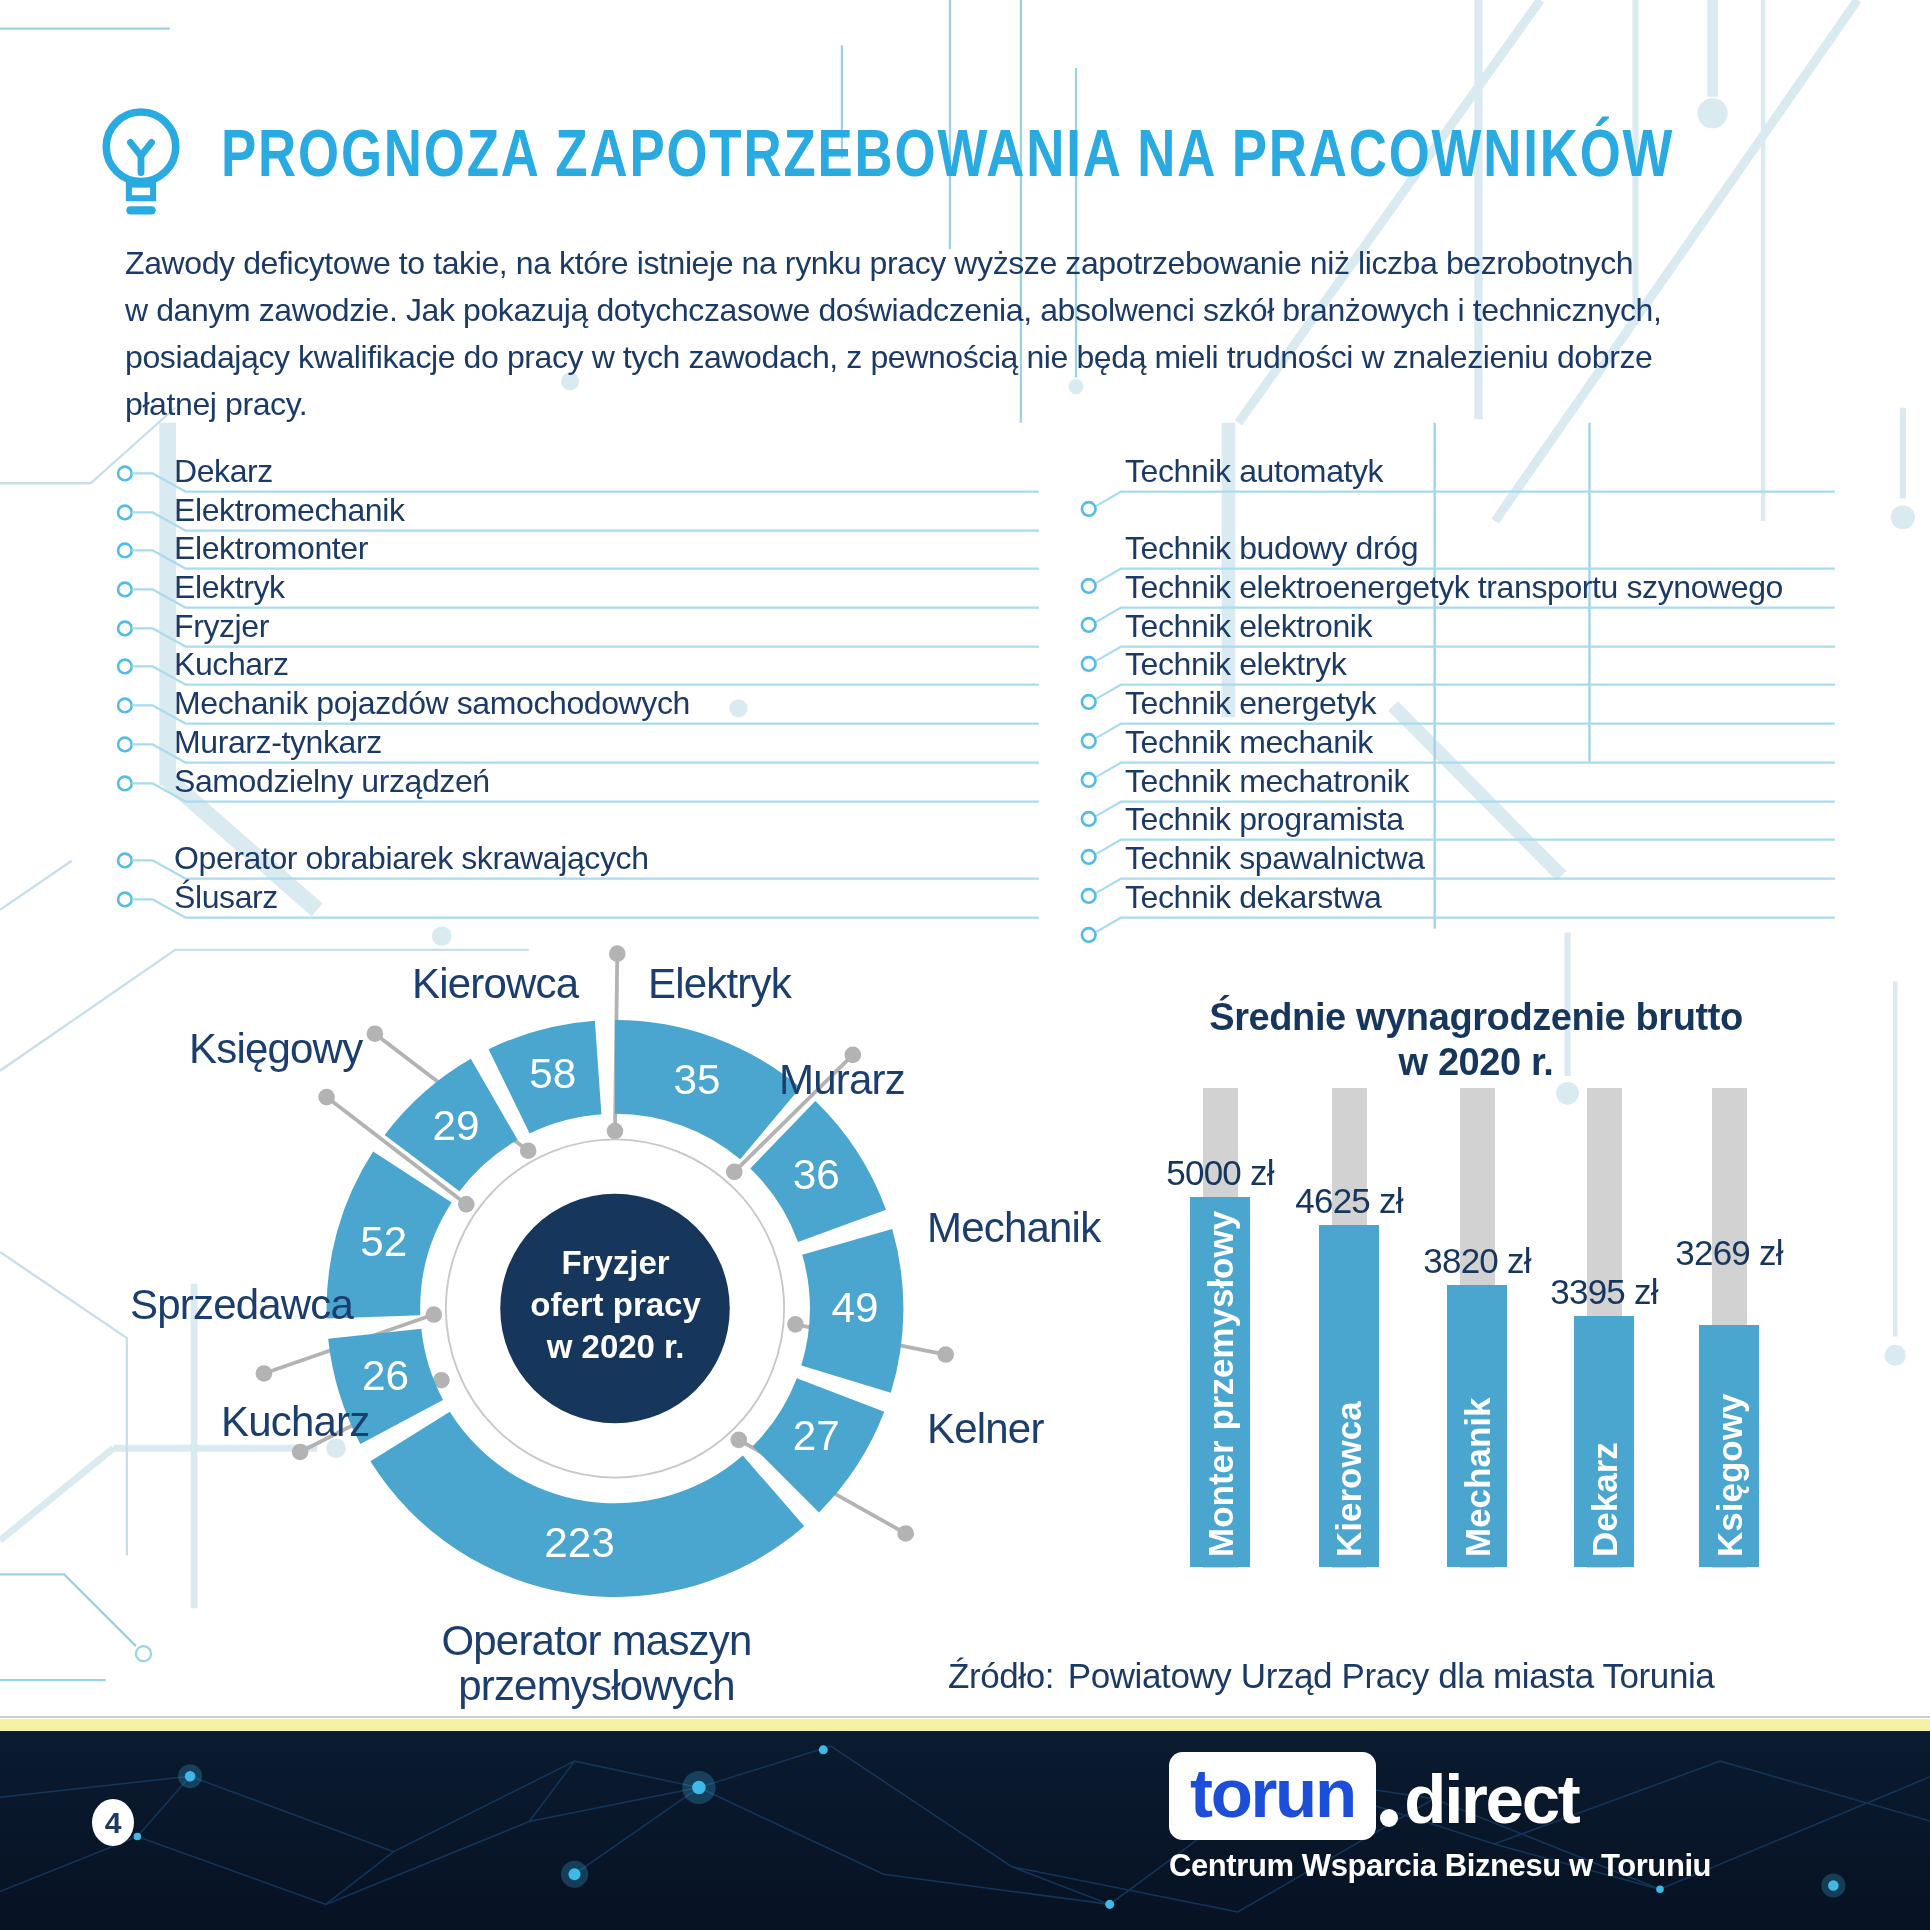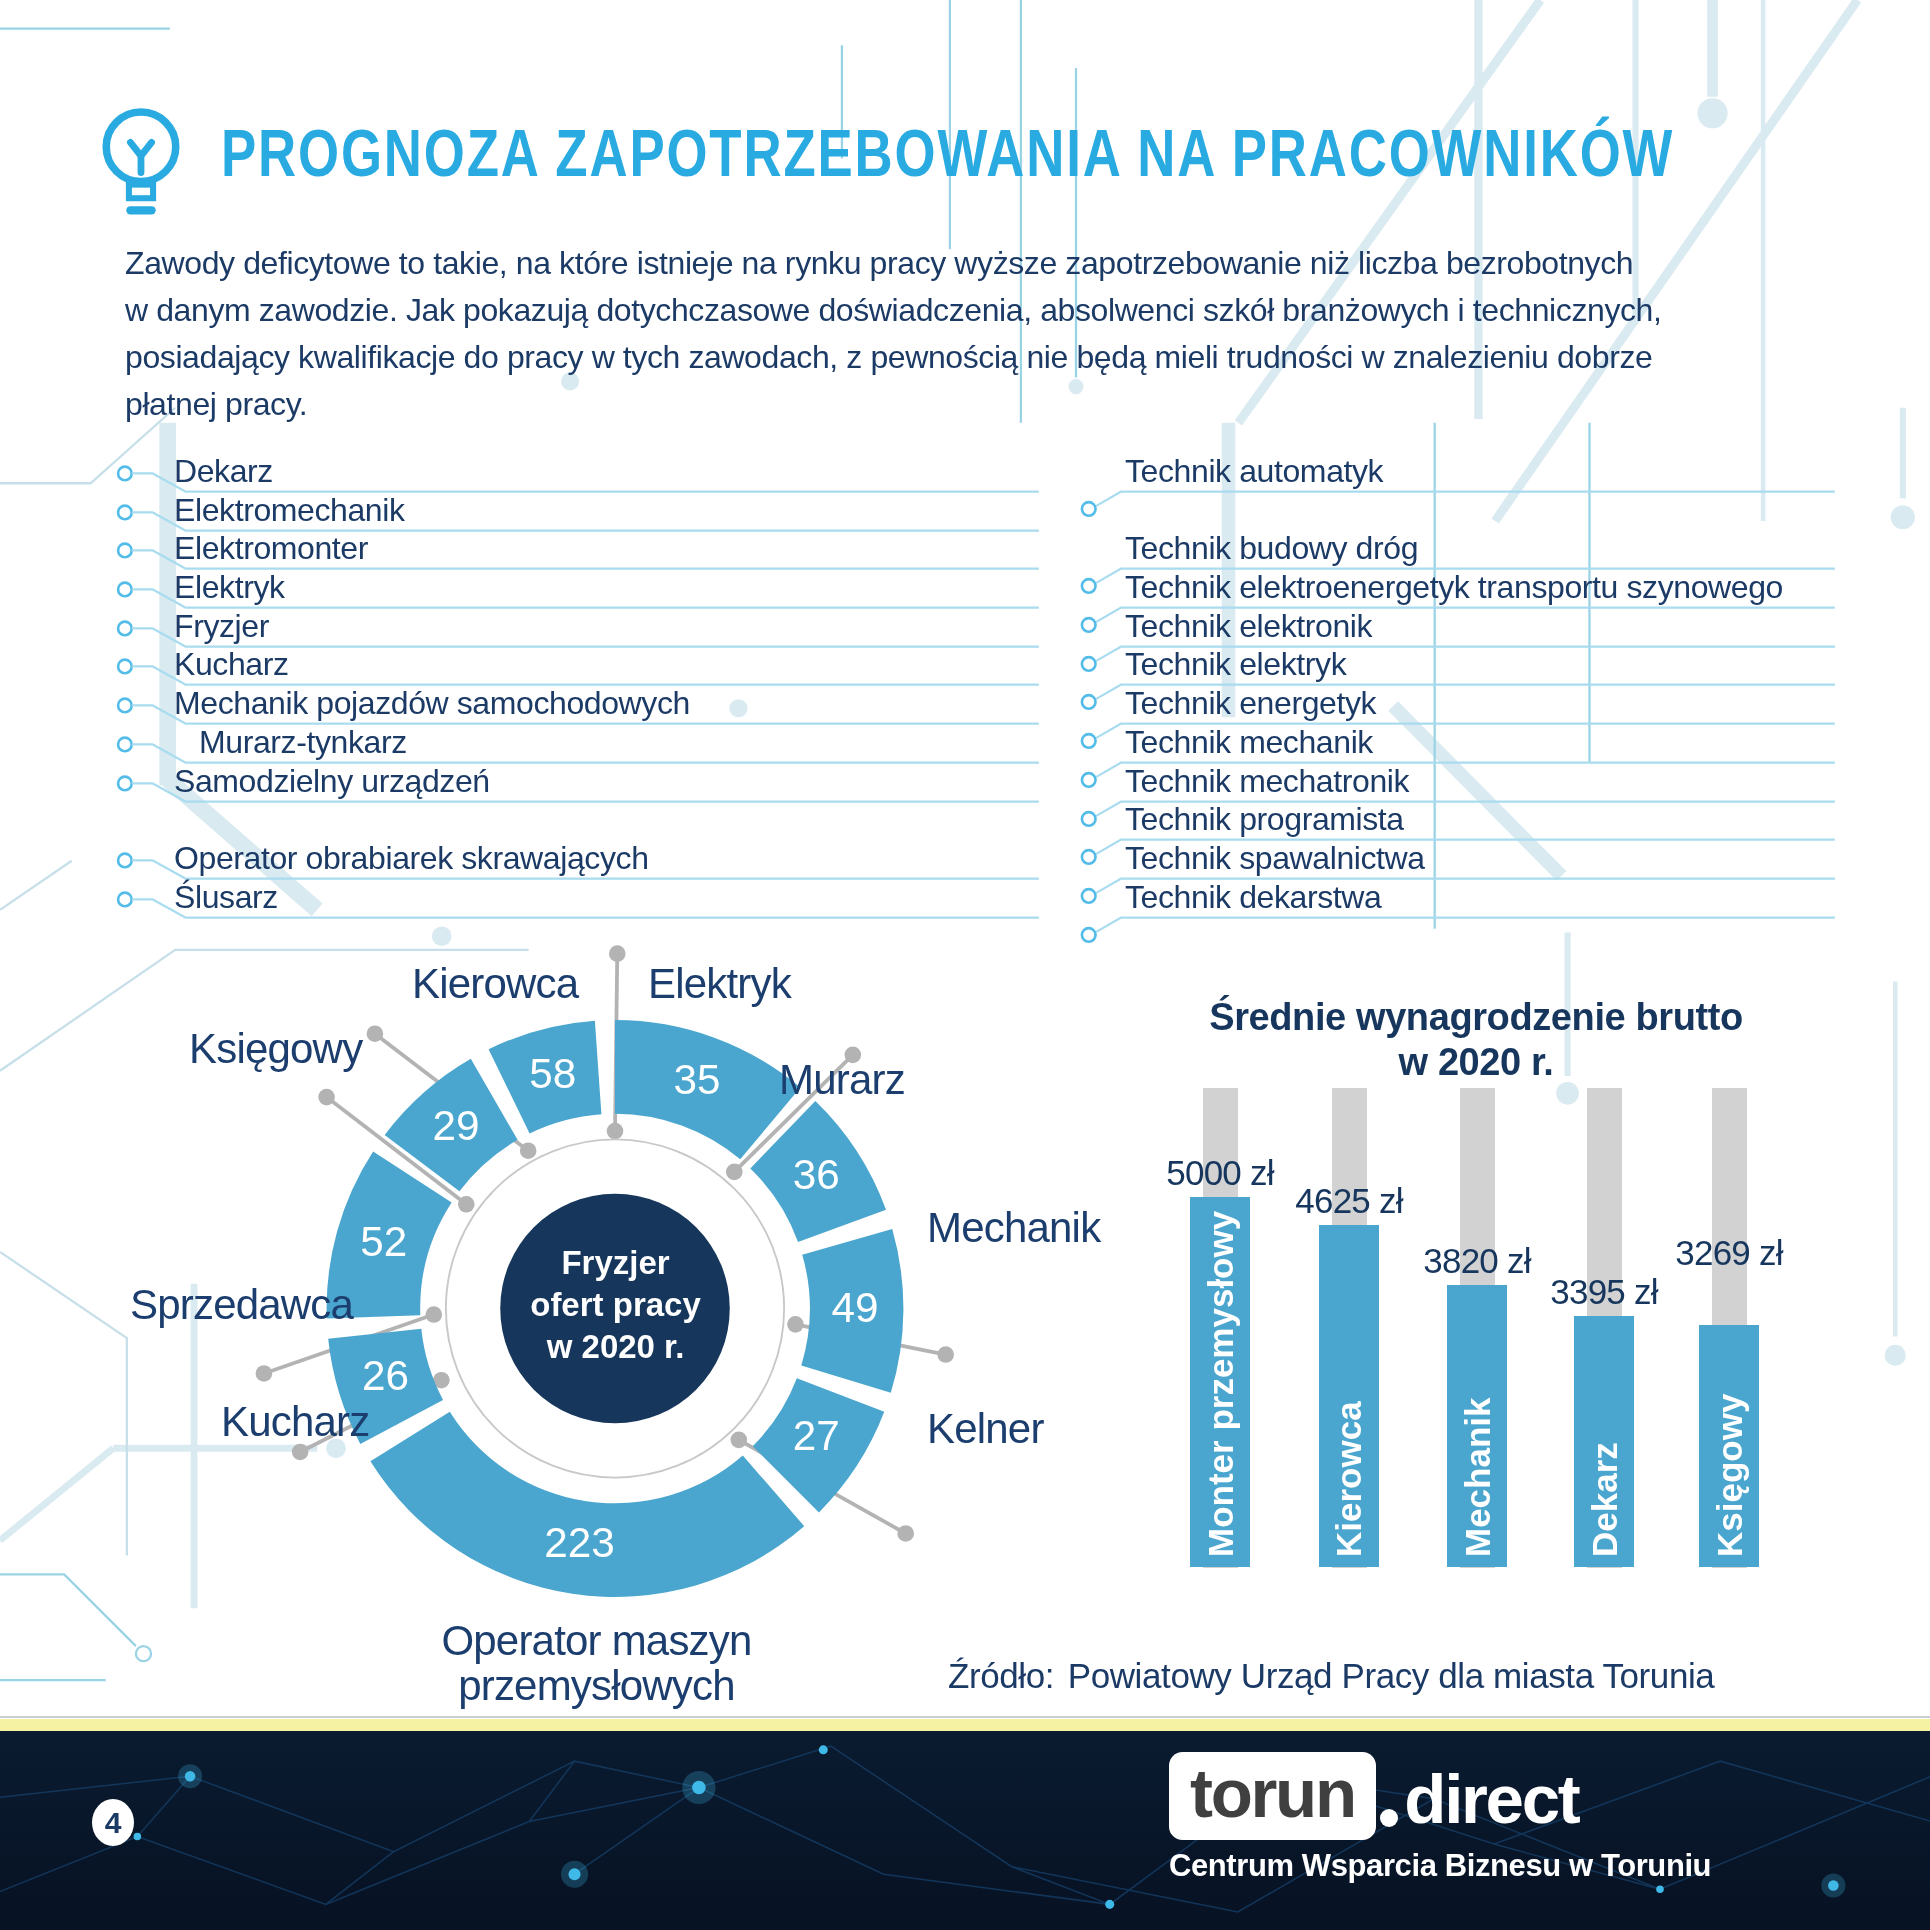--- a/index.html
+++ b/index.html
@@ -38,21 +38,21 @@
   .source-line .src-label{margin-right:13.6px;margin-top:45px;}
   
   .divider-line{position:absolute;left:0;top:1716px;width:1930px;height:2.3px;background:#c9ced4;}
   .yellow-strip{position:absolute;left:0;top:1719px;width:1930px;height:12px;background:#f5f2a3;}
   .footer{position:absolute;left:0;top:1731px;width:1930px;height:199px;background:linear-gradient(180deg,#0a1b30 0%,#071223 100%);overflow:hidden;}
   .footer svg{position:absolute;left:0;top:0;}
   .page-num{position:absolute;left:92px;top:68px;width:42px;height:47px;background:#ffffff;border-radius:50%;
     text-align:center;line-height:47px;font-size:30px;color:#1b3a66;font-weight:bold;}
   .logo{position:absolute;left:1169px;top:21px;}
   .logo-row{display:flex;align-items:flex-end;}
-  .logo-box{background:#ffffff;border-radius:13.6px;padding:4.5px 21px 10.6px 21px;color:#404040;
+  .logo-box{background:#ffffff;border-radius:13.6px;padding:4.5px 21px 10.6px 21px;color:#1d4ed8;
     font-size:69px;font-weight:bold;letter-spacing:-2.3px;line-height:73px;}
   .logo-dot{width:18px;height:18px;border-radius:50%;background:#ffffff;margin:0 6px 13.6px 4.5px;}
   .logo-rest{color:#ffffff;font-size:69px;font-weight:bold;letter-spacing:-2.3px;line-height:73px;padding-bottom:4.5px;}
   .logo-tagline{color:#ffffff;font-size:31px;font-weight:bold;margin-top:7.6px;letter-spacing:-0.4px;}
 </style>
 </head>
 <body>
 
 <div id="page">
 
@@ -290,21 +290,21 @@
           <circle cx="25" cy="27" r="9" fill="#ffffff" stroke="#53bce8" stroke-width="3.5"></circle>
           <polyline points="34,27 62,27 105,51 1235,51" fill="none" stroke="#a9dcef" stroke-width="3" stroke-linejoin="round"></polyline>
         </svg>
         <span class="job-label" style="left: 68px;">Mechanik pojazdów samochodowych</span>
       </div>
       <div class="job-item" style="left: 106px; top: 724px; width: 948px;">
         <svg width="948" height="68" style="overflow: visible;" viewBox="0 0 1255 90">
           <circle cx="25" cy="27" r="9" fill="#ffffff" stroke="#53bce8" stroke-width="3.5"></circle>
           <polyline points="34,27 62,27 105,51 1235,51" fill="none" stroke="#a9dcef" stroke-width="3" stroke-linejoin="round"></polyline>
         </svg>
-        <span class="job-label" style="left: 68px; margin-left: 25px;">Murarz-tynkarz</span>
+        <span class="job-label" style="left: 68px;">Murarz-tynkarz</span>
       </div>
       <div class="job-item" style="left: 106px; top: 763px; width: 948px;">
         <svg width="948" height="68" style="overflow: visible;" viewBox="0 0 1255 90">
           <circle cx="25" cy="27" r="9" fill="#ffffff" stroke="#53bce8" stroke-width="3.5"></circle>
           <polyline points="34,27 62,27 105,51 1235,51" fill="none" stroke="#a9dcef" stroke-width="3" stroke-linejoin="round"></polyline>
         </svg>
         <span class="job-label" style="left: 68px;">Samodzielny urządzeń</span>
       </div>
       <div class="job-item" style="left: 106px; top: 840px; width: 948px;">
         <svg width="948" height="68" style="overflow: visible;" viewBox="0 0 1255 90">

